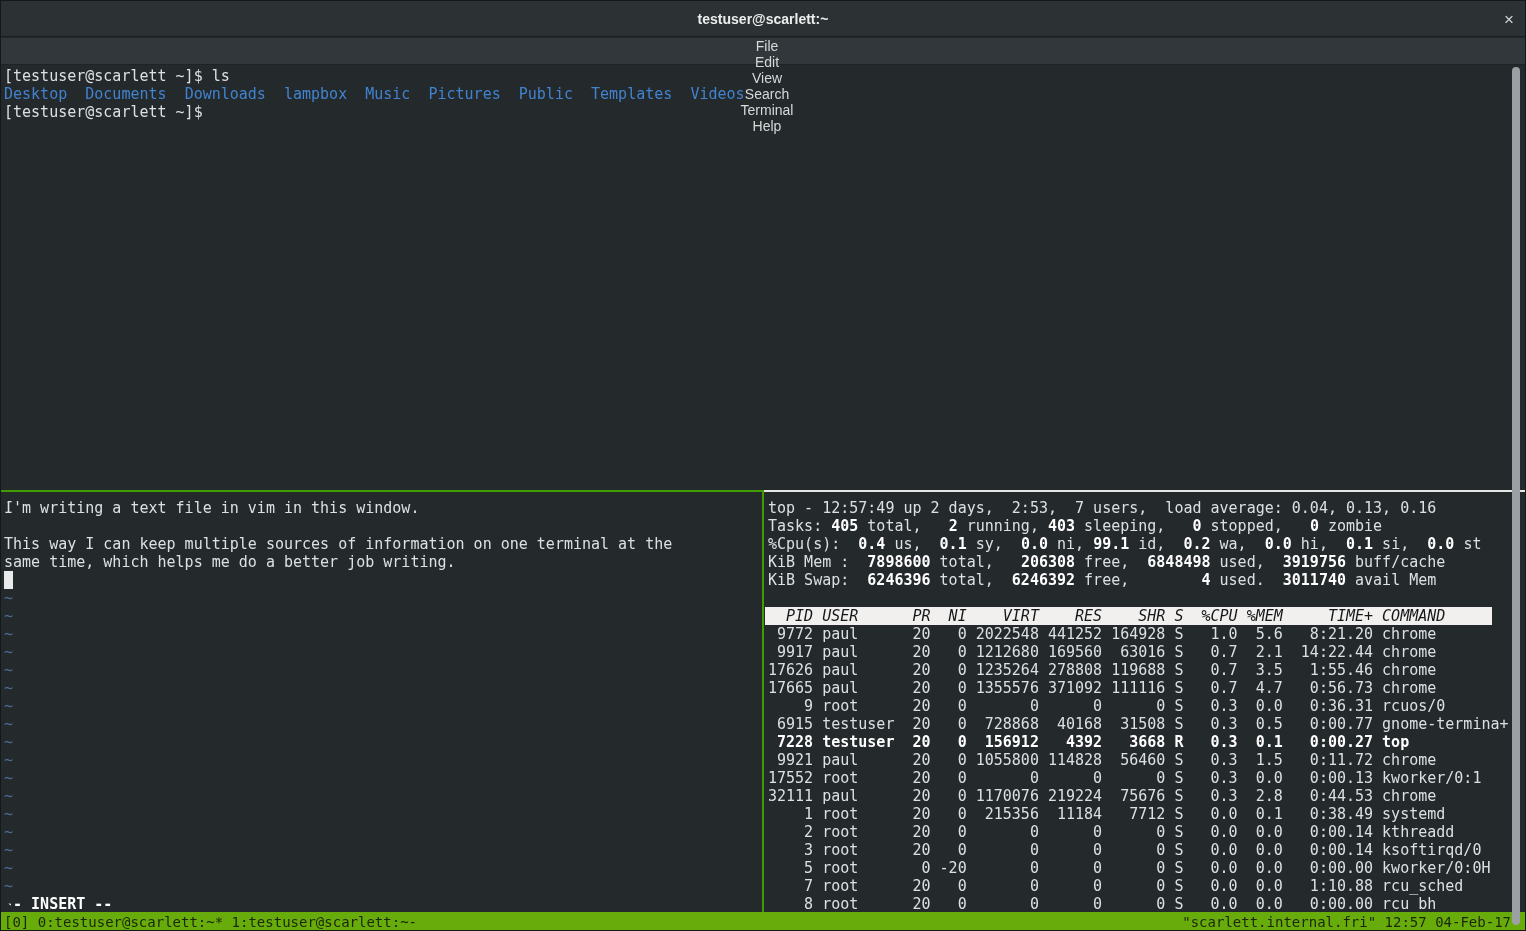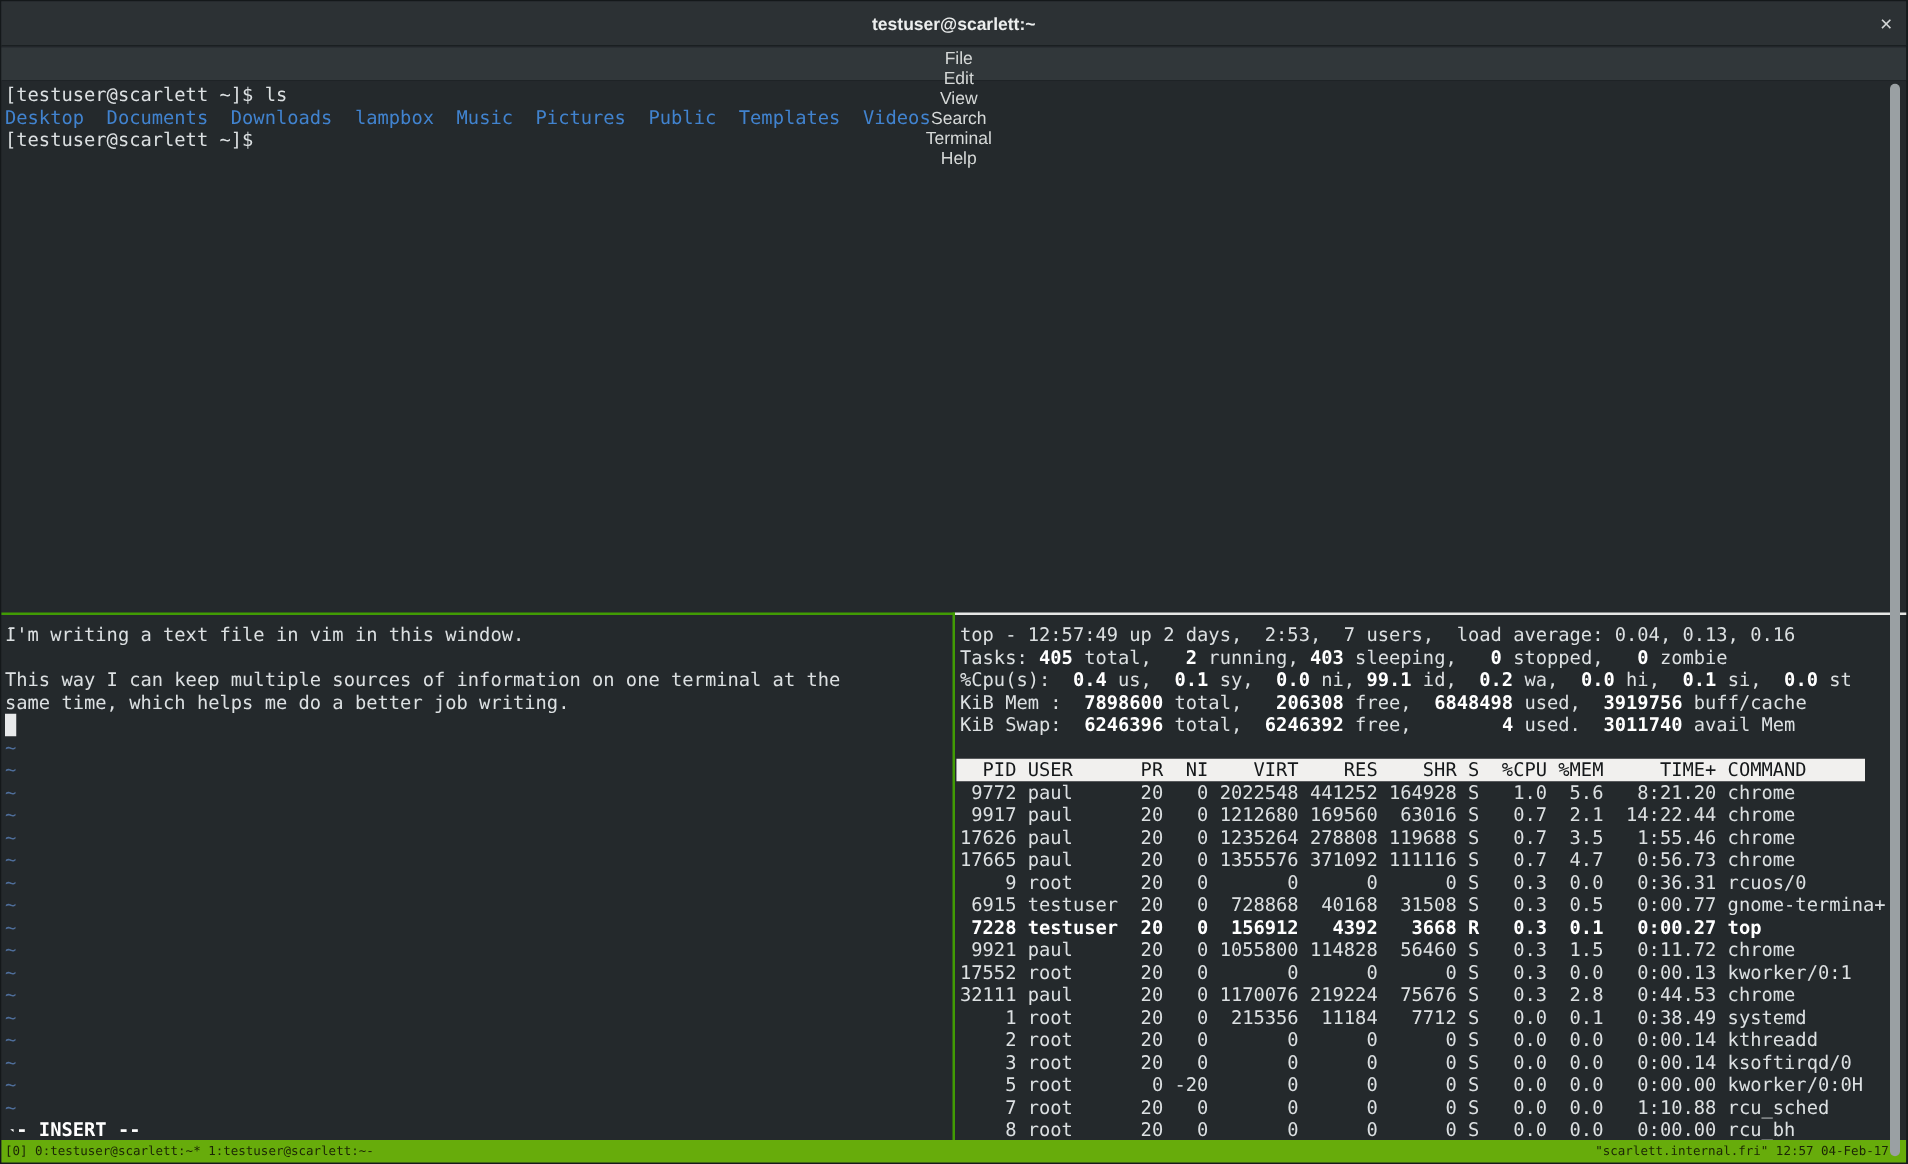--- a/index.html
+++ b/index.html
@@ -27,26 +27,26 @@
   .pane{position:absolute;overflow:hidden;}
   .tline{height:18px;line-height:18px;font-size:15px;white-space:pre;color:var(--term-fg);}
   .bold{font-weight:bold;color:var(--bold-fg);}
   .dir{color:var(--dir-blue);}
   .tilde{color:var(--tilde-blue);}
   .mode{font-weight:bold;color:var(--bold-fg);}
   .cursor{display:inline-block;width:9px;height:18px;background:var(--cursor);vertical-align:top;}
   #shell-pane{left:0;top:64px;width:1526px;height:425px;padding:2px 1px 0 3px;}
   #vim-pane{left:0;top:491px;width:761px;height:420px;padding:7px 0 0 3px;border-radius:27px;}
   #top-pane{left:764px;top:491px;width:762px;height:420px;padding:7px 0 0 3px;}
-  .thdr{background:var(--hdr-bg);color:var(--hdr-fg);margin-left:-3px;padding-left:3px;width:727px;}
+  .thdr{background:var(--hdr-bg);color:var(--hdr-fg);margin-left:-3px;padding-left:3px;width:727px;font-style:italic;}
   .hdiv-left{position:absolute;left:0;top:489px;width:763px;height:2px;background:var(--border-green);}
   .hdiv-right{position:absolute;left:763px;top:489px;width:763px;height:2px;background:var(--border-white);}
   .vdiv{position:absolute;left:761px;top:489px;width:2px;height:422px;background:var(--border-green);}
   .statusbar{position:absolute;left:0;top:911px;width:100%;height:20px;background:var(--status-bg);
-    color:var(--status-fg);font-size:10px;line-height:20px;white-space:pre;
+    color:var(--status-fg);font-size:14px;line-height:20px;white-space:pre;
     display:flex;justify-content:space-between;padding:0 14px 0 3px;}
   .scrollbar-thumb{position:absolute;right:5px;top:66px;width:8px;height:858px;
     background:var(--scrollbar);border-radius:4px;}
 </style>
 </head>
 <body>
 
 <div id="window">
 
   <div class="titlebar">

